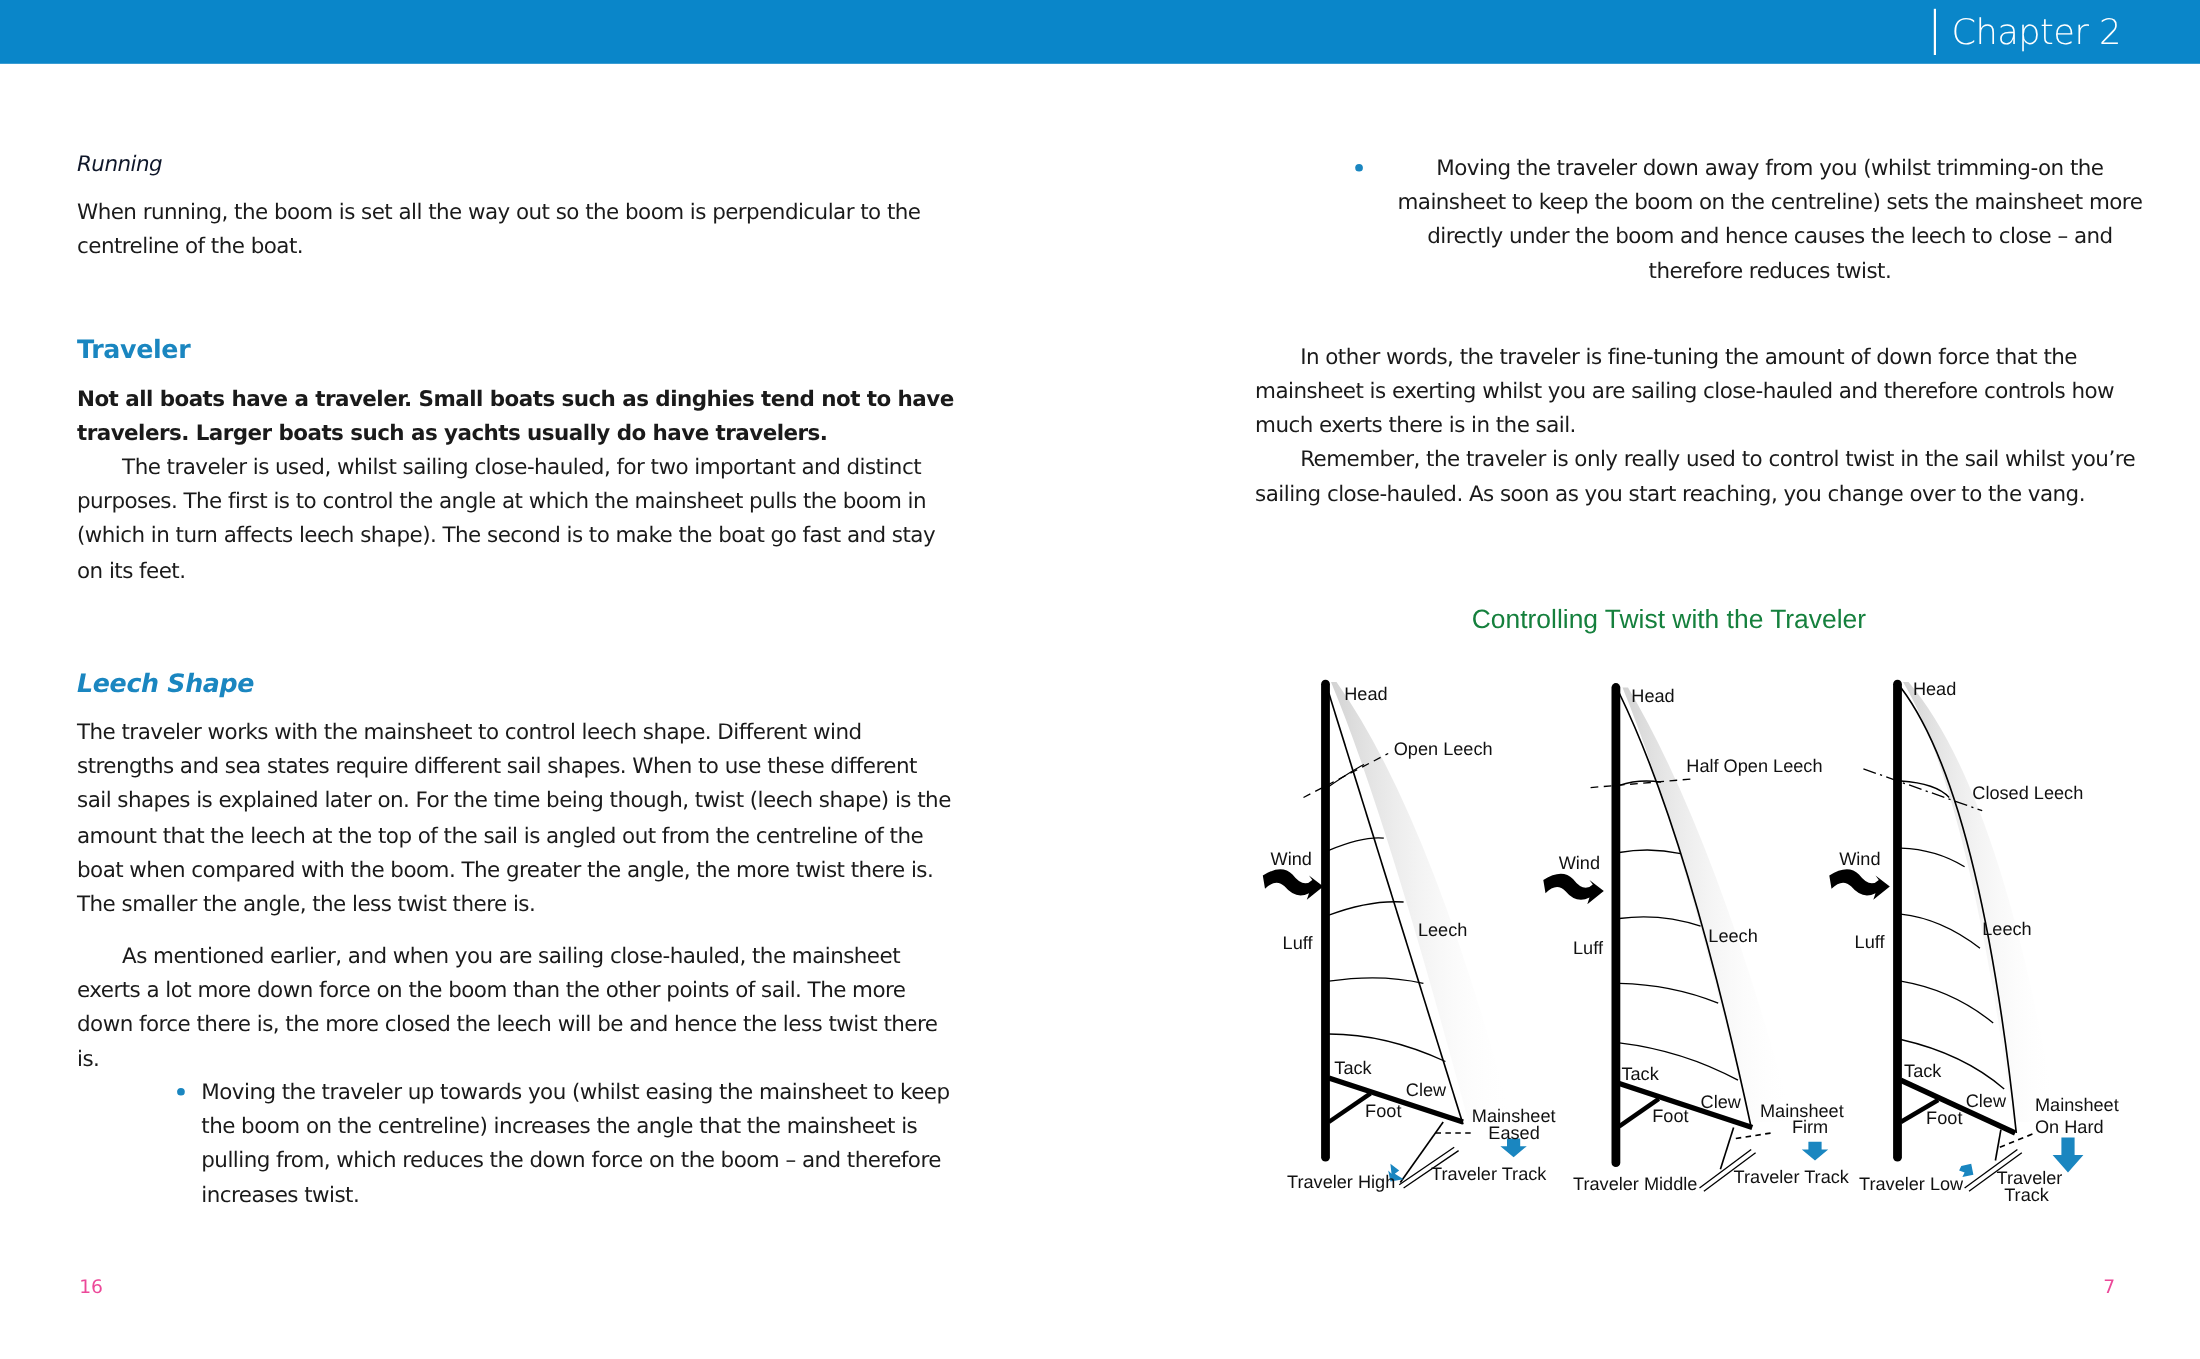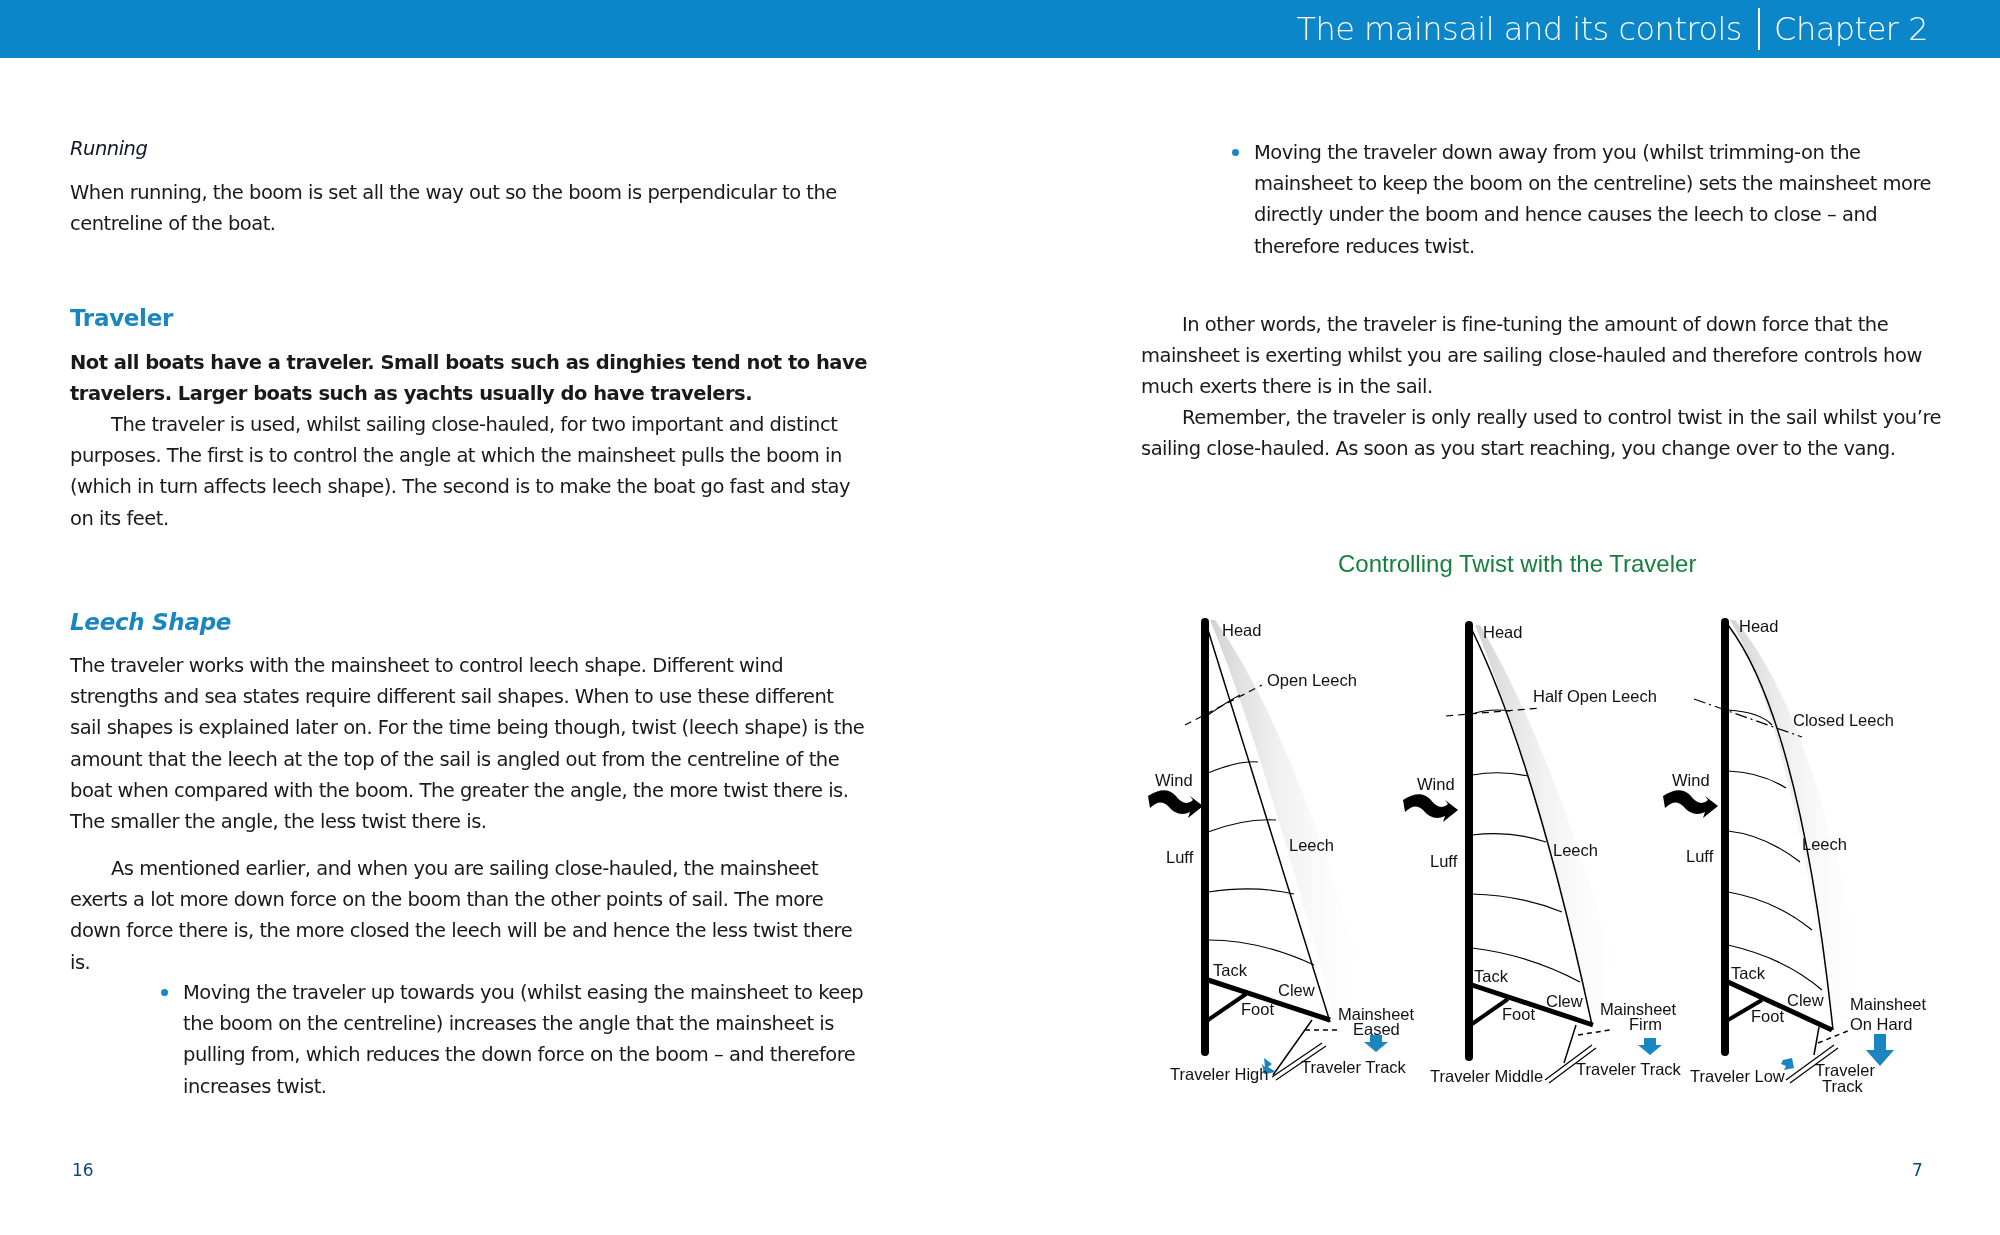--- a/index.html
+++ b/index.html
@@ -11,30 +11,29 @@
   .running-head .sep { display:inline-block; width:2px; height:42px; background:#ffffff; margin:0 14px 0 16px; }
   .body-text { font-family:"DejaVu Sans", sans-serif; font-size:19.5px; line-height:31.2px; color:#1a1a1a;
                letter-spacing:-0.5px; margin:0; }
   .indent { text-indent:41px; }
   .subhead-italic { font-family:"DejaVu Sans", sans-serif; font-style:italic; font-size:19.5px; color:#0f172a; margin:0; letter-spacing:-0.5px; }
   .heading { font-family:"DejaVu Sans", sans-serif; font-weight:bold; font-size:23px; color:#1a86c0; margin:0; letter-spacing:-0.3px; }
   .heading.italic { font-style:italic; }
   .bullet { position:relative; padding-left:24px; }
   .bullet::before { content:""; position:absolute; left:2px; top:12px; width:7px; height:7px; border-radius:50%; background:#1a86c0; }
   .abs { position:absolute; }
-  .page-number { position:absolute; font-family:"DejaVu Sans", sans-serif; font-size:17px; color:#0c4a6e; }
+  .page-number { position:absolute; font-family:"DejaVu Sans", sans-serif; font-size:17px; color:#ec4899; }
   .figure-title { position:absolute; left:1338px; top:550px; font-family:"Liberation Sans", sans-serif; font-size:24px; color:#15803d; }
   svg text { font-family:"Liberation Sans", sans-serif; font-size:16.5px; fill:#111; }
 </style>
 </head>
 <body>
 
 <div class="header-bar"></div>
 <div class="running-head">
-  <span>The mainsail and its controls</span>
   <span class="sep"></span>
   <span>Chapter 2</span>
 </div>
 
 <div>
   <p class="subhead-italic abs" style="left:70px; top:137px;">Running</p>
   <p class="body-text abs" style="left:70px; top:177px; width:780px;">When running, the boom is set all the way out so the boom is perpendicular to the centreline of the boat.</p>
 
   <h2 class="heading abs" style="left:70px; top:305px;">Traveler</h2>
   <p class="body-text abs" style="left:70px; top:347px; width:800px;font-weight:bold;">Not all boats have a traveler. Small boats such as dinghies tend not to have travelers. Larger boats such as yachts usually do have travelers.</p>
@@ -43,21 +42,21 @@
   <h2 class="heading italic abs" style="left:70px; top:609px;">Leech Shape</h2>
   <p class="body-text abs" style="left:70px; top:650px; width:800px;">The traveler works with the mainsheet to control leech shape. Different wind strengths and sea states require different sail shapes. When to use these different sail shapes is explained later on. For the time being though, twist (leech shape) is the amount that the leech at the top of the sail is angled out from the centreline of the boat when compared with the boom. The greater the angle, the more twist there is. The smaller the angle, the less twist there is.</p>
   <p class="body-text indent abs" style="left:70px; top:853px; width:800px;">As mentioned earlier, and when you are sailing close-hauled, the mainsheet exerts a lot more down force on the boom than the other points of sail. The more down force there is, the more closed the leech will be and hence the less twist there is.</p>
 
   <p class="body-text bullet abs" style="left:159px; top:977px; width:695px;">Moving the traveler up towards you (whilst easing the mainsheet to keep the boom on the centreline) increases the angle that the mainsheet is pulling from, which reduces the down force on the boom – and therefore increases twist.</p>
 
   <span class="page-number" style="left:72px; top:1160px;">16</span>
 </div>
 
 <div>
-  <p class="body-text bullet abs" style="left:1230px; top:137px; width:710px;">Moving the traveler down away from you (whilst trimming-on the mainsheet to keep the boom on the centreline) sets the mainsheet more directly under the boom and hence causes the leech to close – and therefore reduces twist.</p>
+  <p class="body-text bullet abs" style="left:1230px; top:137px; width:710px;text-align:center;">Moving the traveler down away from you (whilst trimming-on the mainsheet to keep the boom on the centreline) sets the mainsheet more directly under the boom and hence causes the leech to close – and therefore reduces twist.</p>
   <p class="body-text indent abs" style="left:1141px; top:309px; width:800px;">In other words, the traveler is fine-tuning the amount of down force that the mainsheet is exerting whilst you are sailing close-hauled and therefore controls how much exerts there is in the sail.</p>
   <p class="body-text indent abs" style="left:1141px; top:402px; width:800px;">Remember, the traveler is only really used to control twist in the sail whilst you’re sailing close-hauled. As soon as you start reaching, you change over to the vang.</p>
 
   <div class="figure-title">Controlling Twist with the Traveler</div>
 
   <svg class="abs" style="left:1140px; top:600px;" width="820" height="500" viewBox="1140 600 820 500">
     <defs>
       <linearGradient id="shade" x1="0" y1="0" x2="1" y2="0">
         <stop offset="0" stop-color="#bfbfbf" stop-opacity="0.7"></stop>
         <stop offset="1" stop-color="#ffffff" stop-opacity="0"></stop>

